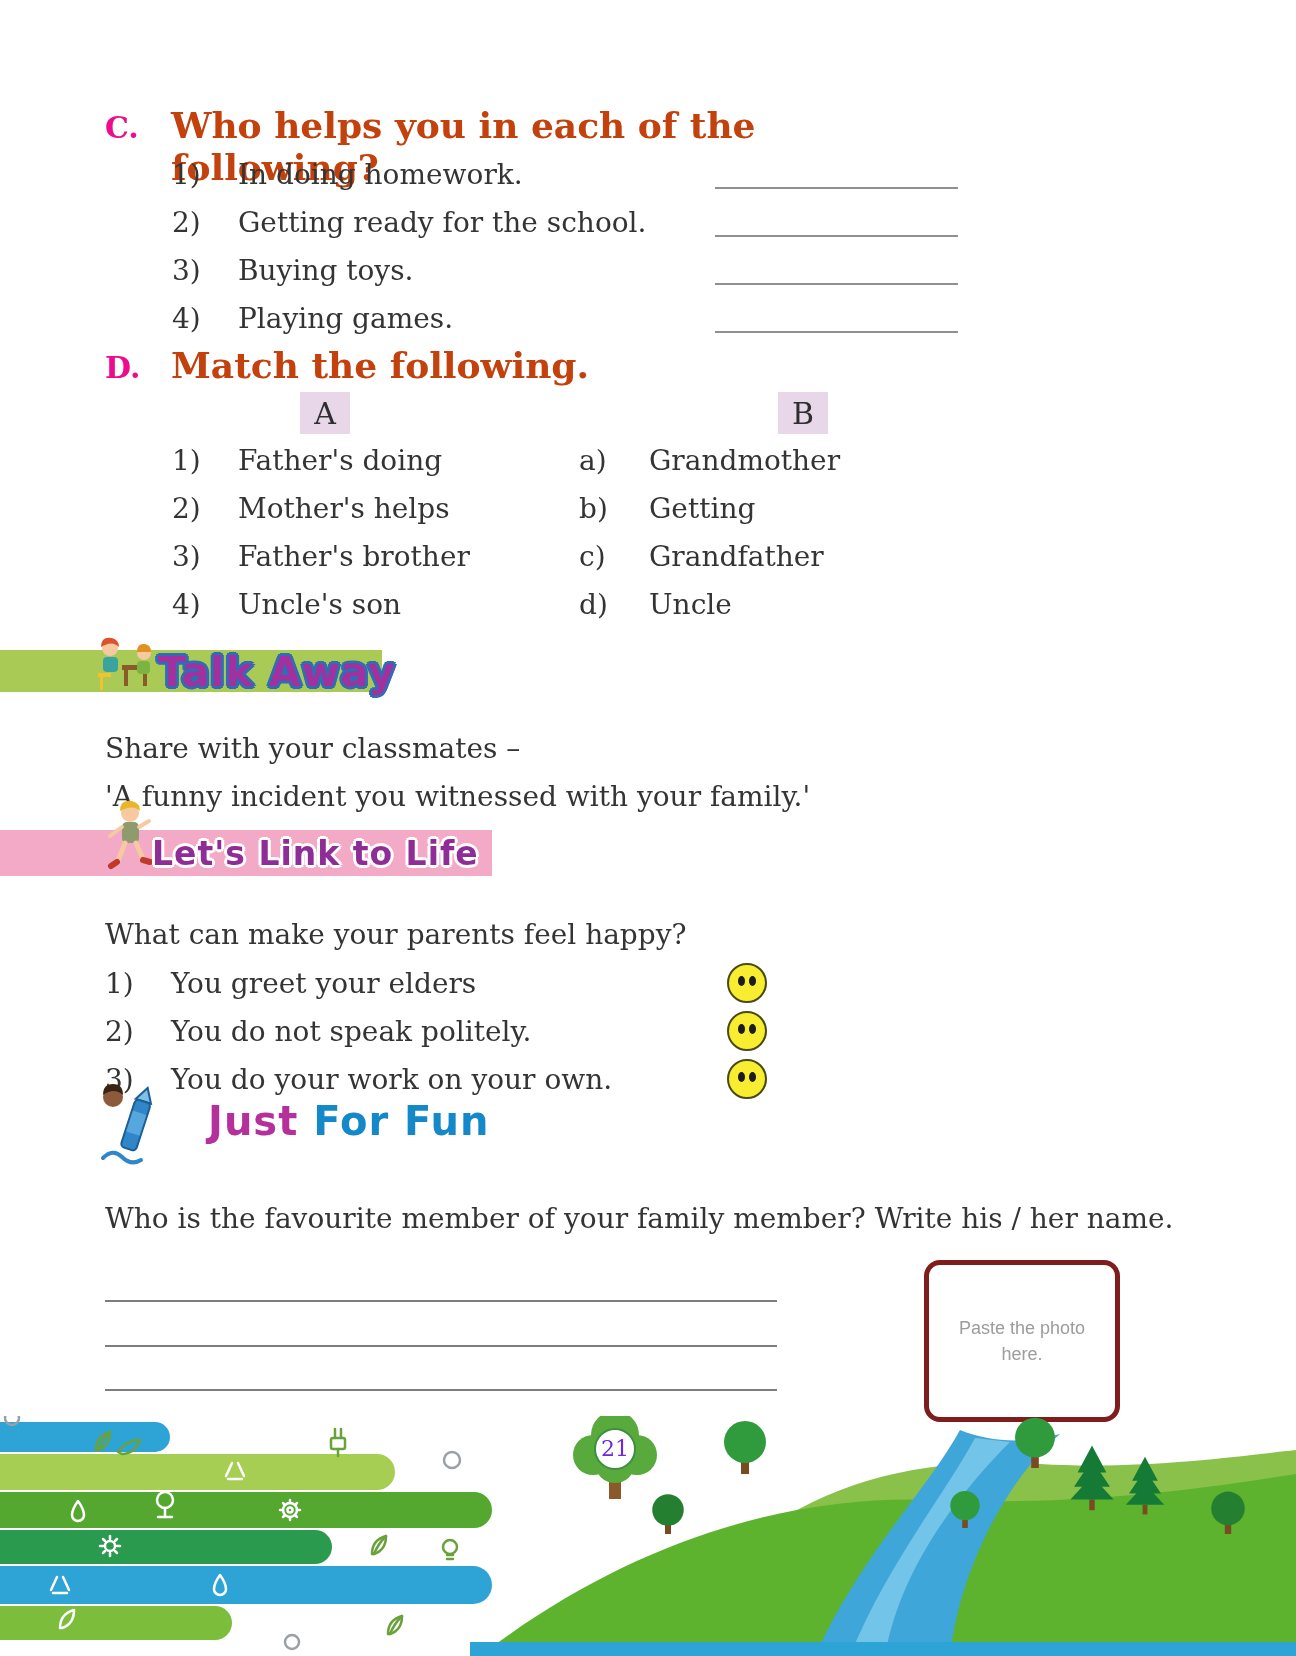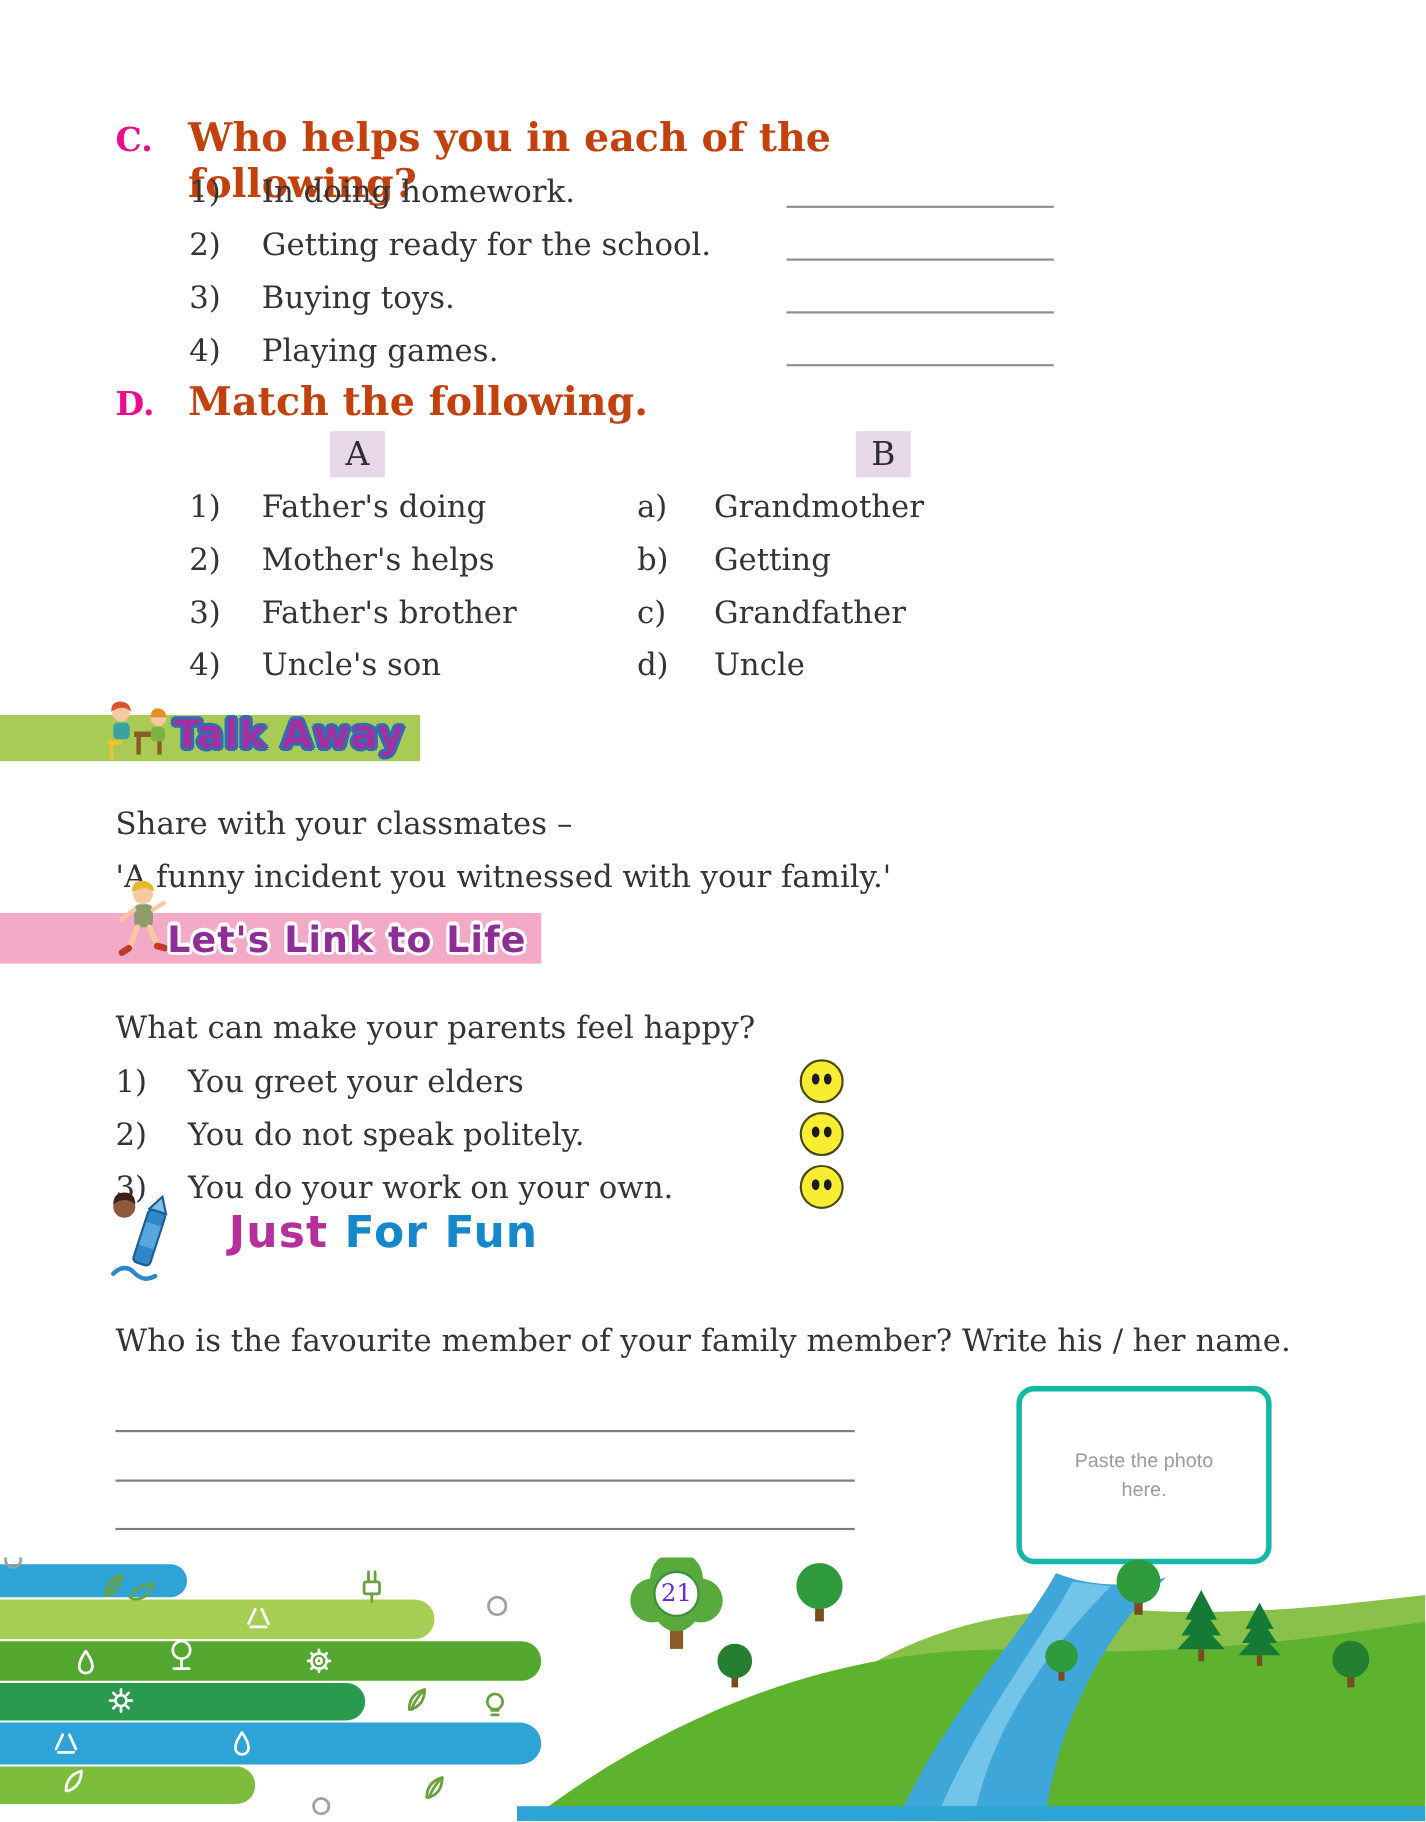--- a/index.html
+++ b/index.html
@@ -27,43 +27,43 @@
   .match-left { flex:0 0 341px; }
   .match-rnum { flex:0 0 70px; }
   .colhead-row { position:relative; height:46px; }
   .colhead { position:absolute; top:2px; width:50px; height:42px; background:#e7d7e9;
              display:flex; align-items:center; justify-content:center; font-size:30px; color:#2e2e2e; }
 
   
   .strip { position:absolute; left:0; }
   .banner-title { position:absolute; font-family:"DejaVu Sans","Liberation Sans",sans-serif;
                   font-weight:bold; letter-spacing:1px; white-space:nowrap; }
-  .t-talk { font-size:36px; color:#a2309e;
+  .t-talk { font-size:41px; color:#a2309e;
     text-shadow:3px 0 #2f6db5,-3px 0 #2f6db5,0 3px #2f6db5,0 -3px #2f6db5,
                 2px 2px #2f6db5,-2px -2px #2f6db5,2px -2px #2f6db5,-2px 2px #2f6db5; }
   .t-link { font-size:33px; color:#8e2d96;
     text-shadow:3px 0 #ffffff,-3px 0 #ffffff,0 3px #ffffff,0 -3px #ffffff,
                 2px 2px #ffffff,-2px -2px #ffffff,2px -2px #ffffff,-2px 2px #ffffff; }
   .t-fun { font-size:40px;margin-left:45px; }
   .t-fun1 { color:#b5309b; }
   .t-fun2 { color:#1488c8; }
 
   .bodytext { font-size:28px; line-height:48px;margin-top:27px; }
 
   
   .smiley { position:relative; flex:0 0 40px; width:40px; height:40px; border-radius:50%;
             background:#f9ed32; border:2px solid #4a4a14; margin-left:auto; }
   .smiley .eye { position:absolute; top:11px; width:7px; height:10px; border-radius:50%; background:#1c1c1c; }
   .smiley .eye.l { left:9px; }
   .smiley .eye.r { right:9px; }
 
   .write-line { position:absolute; left:105px; width:672px; height:0; border-bottom:2px solid #7d7d7d; }
 
-  .photo-box { position:absolute; left:924px; top:1260px; width:232px; height:162px;
-               background:#ffffff; border:5px solid #14b8a6; border-radius:16px;
+  .photo-box { position:absolute; left:924px; top:1260px; width:196px; height:162px;
+               background:#ffffff; border:5px solid #7f1d1d; border-radius:16px;
                display:flex; align-items:center; justify-content:center; }
   .photo-box span { font-family:"Liberation Sans","DejaVu Sans",sans-serif; font-size:18px;
                     color:#9c9c9c; text-align:center; width:140px; line-height:26px; }
 
   .page-num { position:absolute; left:594px; top:1436px; width:42px; text-align:center;
               font-size:22px; color:#6d28d9; }
 
   .footer-svg { position:absolute; left:0; top:1416px; }
 </style>
 </head>

